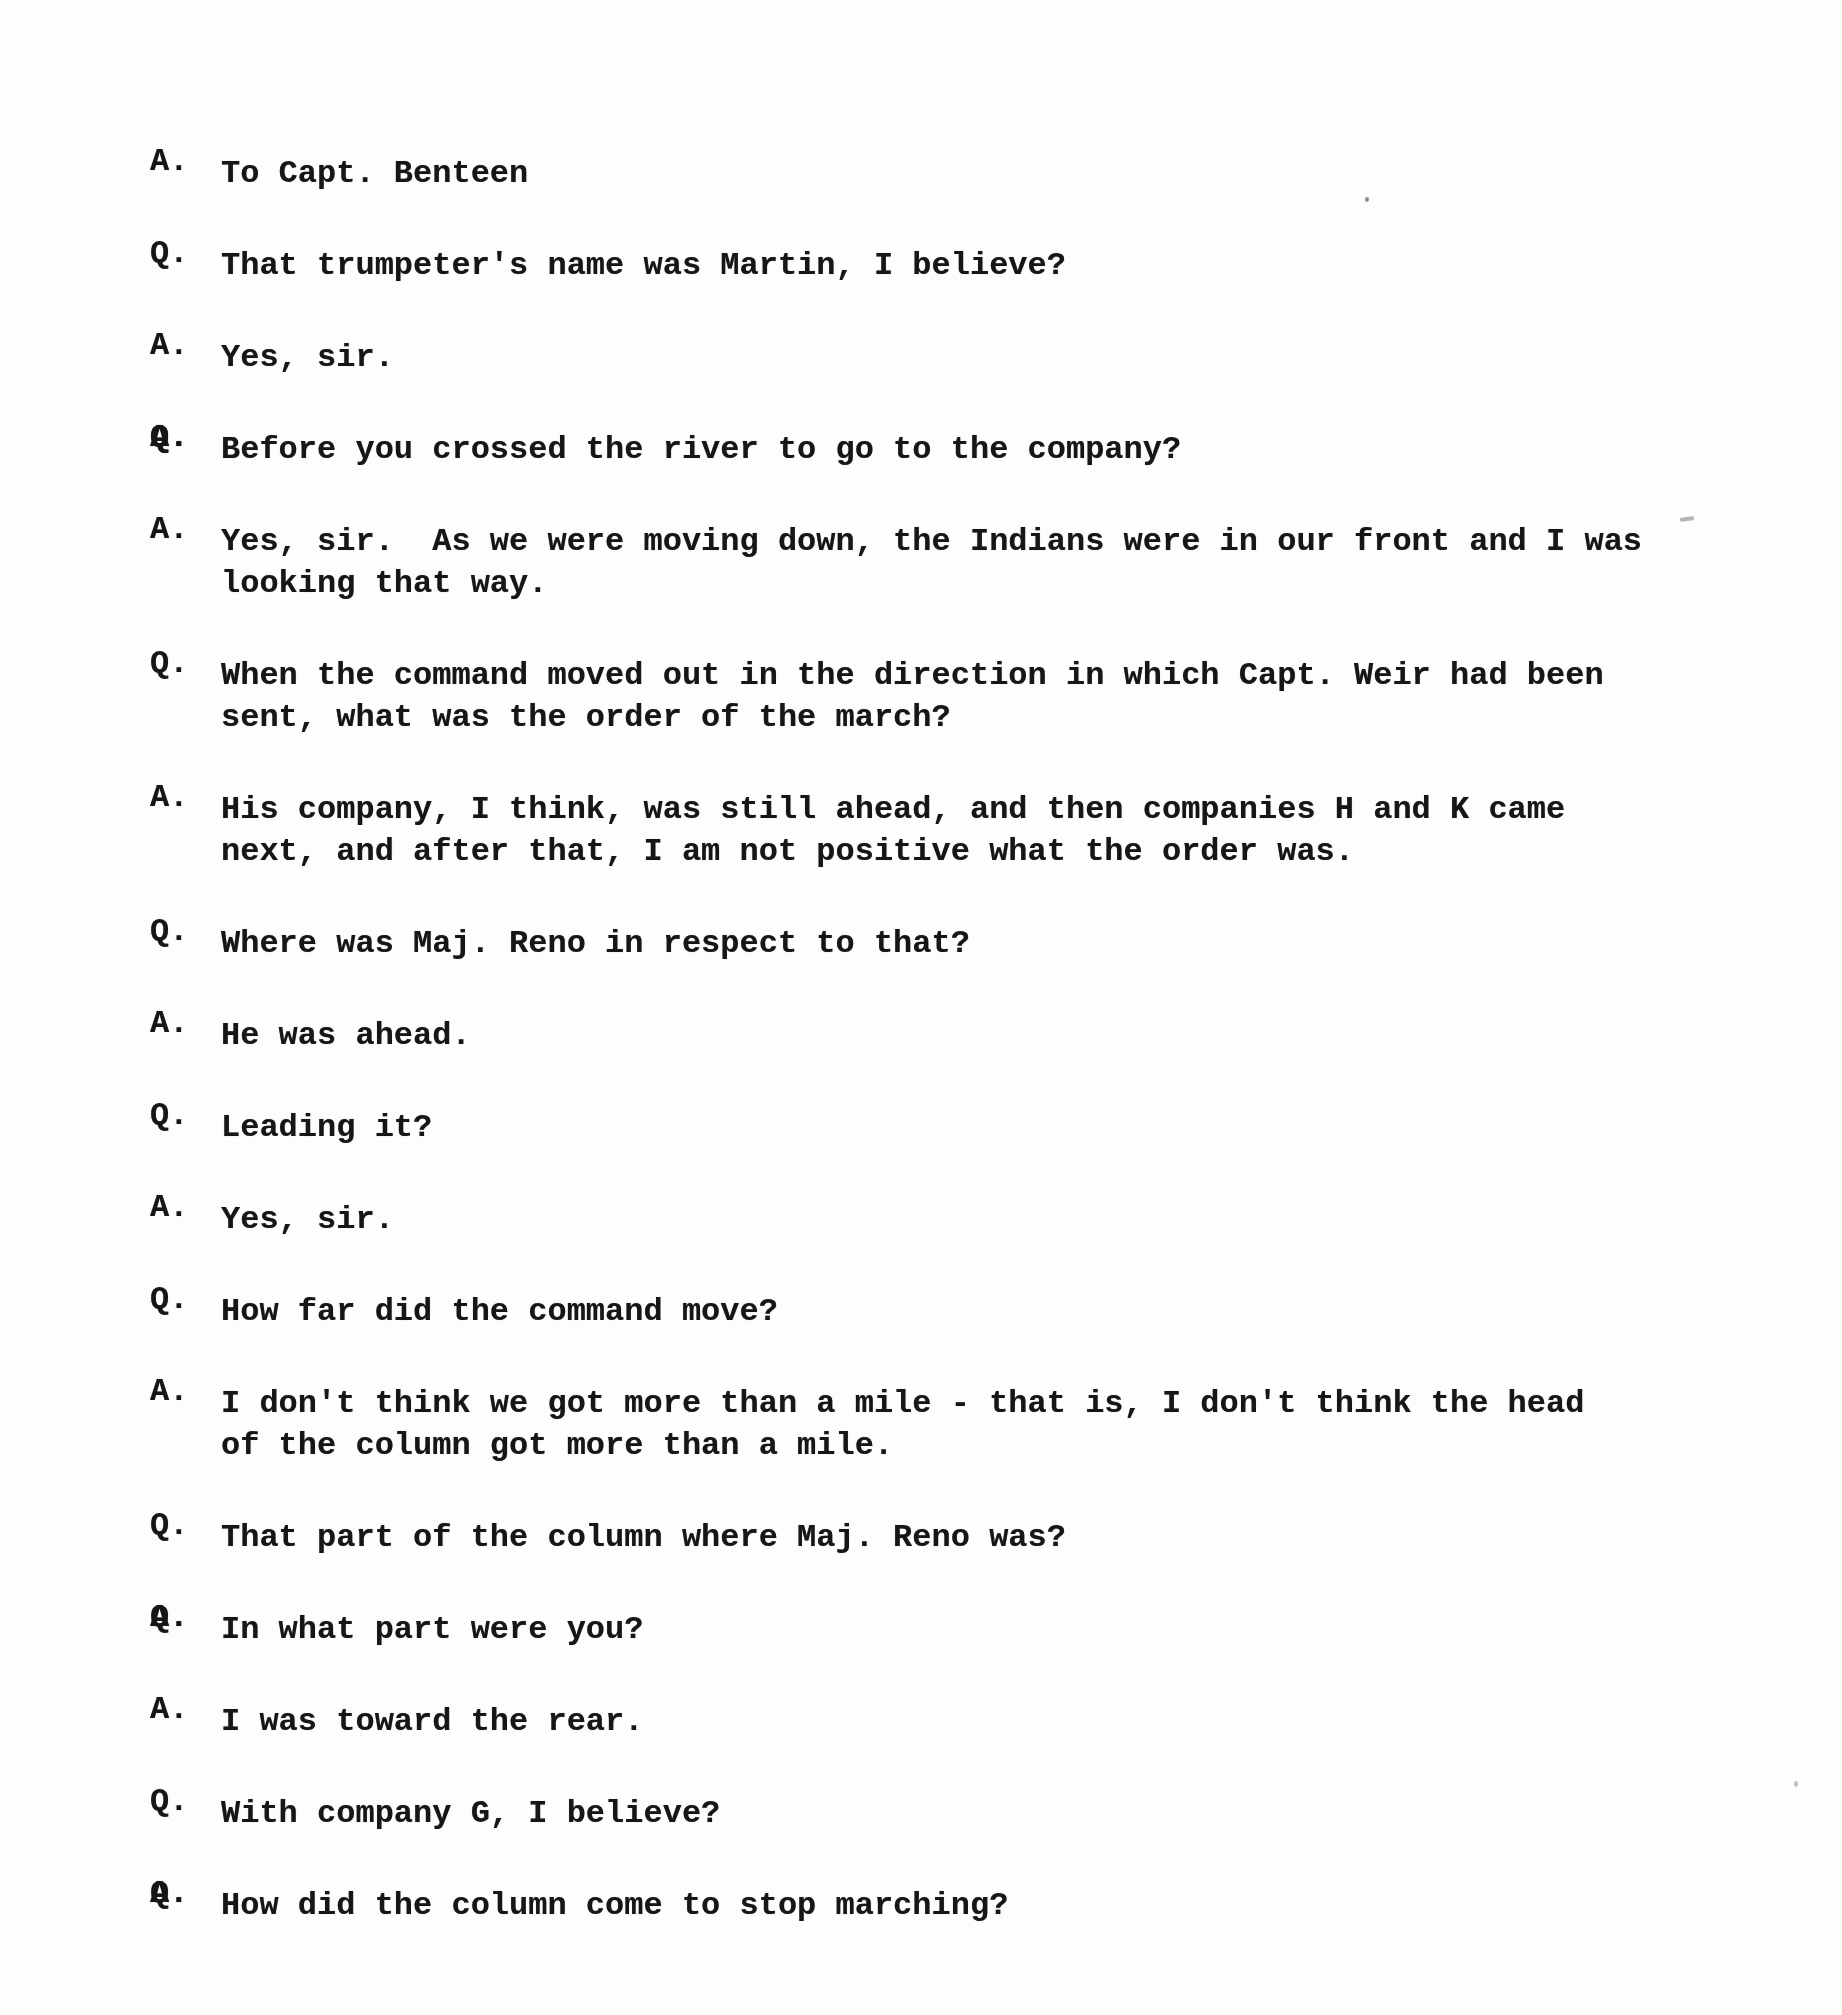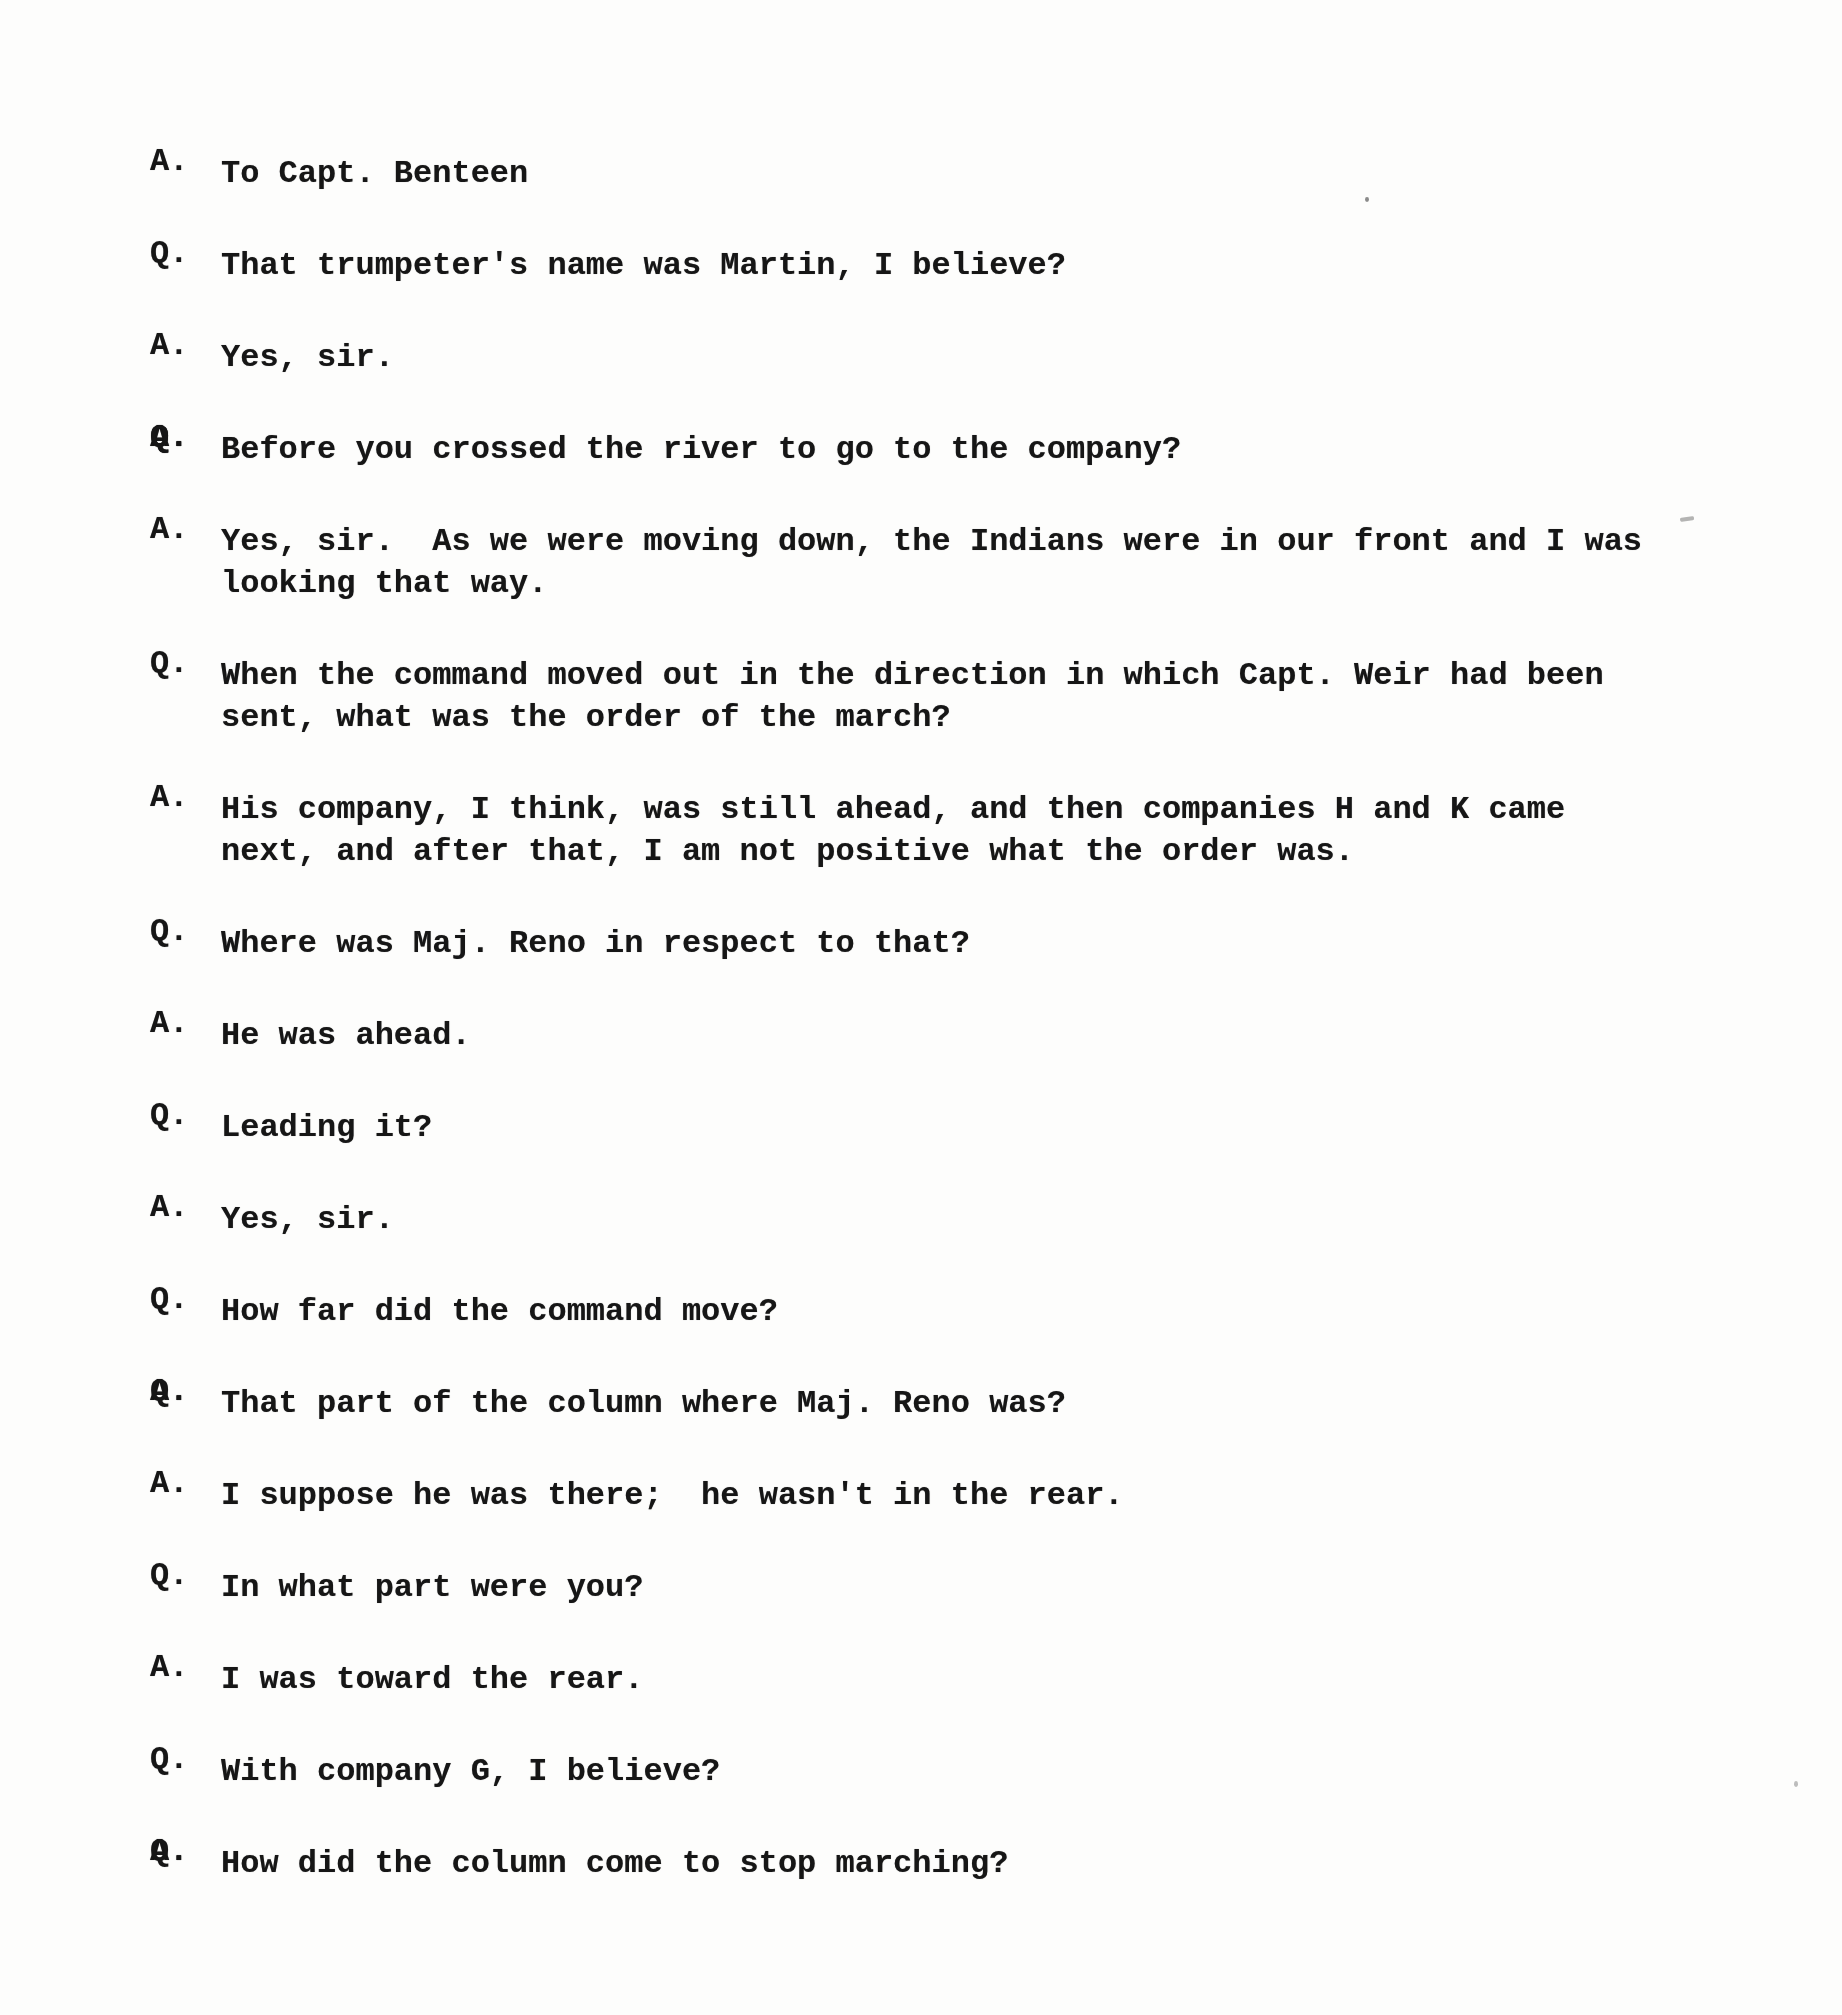--- a/index.html
+++ b/index.html
@@ -75,23 +75,24 @@
 looking that way.</span></div>
       <div class="entry"><span class="prefix">Q.</span><span class="text">When the command moved out in the direction in which Capt. Weir had been
 sent, what was the order of the march?</span></div>
       <div class="entry"><span class="prefix">A.</span><span class="text">His company, I think, was still ahead, and then companies H and K came
 next, and after that, I am not positive what the order was.</span></div>
       <div class="entry"><span class="prefix">Q.</span><span class="text">Where was Maj. Reno in respect to that?</span></div>
       <div class="entry"><span class="prefix">A.</span><span class="text">He was ahead.</span></div>
       <div class="entry"><span class="prefix">Q.</span><span class="text">Leading it?</span></div>
       <div class="entry"><span class="prefix">A.</span><span class="text">Yes, sir.</span></div>
       <div class="entry"><span class="prefix">Q.</span><span class="text">How far did the command move?</span></div>
+      <div class="entry"><span class="prefix">A.</span><span class="text">I don't think we got more than a mile - that is, I don't think the head
+of the column got more than a mile.</span></div>
+      <div class="entry"><span class="prefix">Q.</span><span class="text">That part of the column where Maj. Reno was?</span></div>
       <div class="entry"><span class="prefix">A.</span></div>
-      <div class="entry"><span class="prefix">Q.</span><span class="text">That part of the column where Maj. Reno was?</span></div>
-      <div class="entry"><span class="prefix">A.</span><span class="text">I suppose he was there;  he wasn't in the rear.</span></div>
       <div class="entry"><span class="prefix">Q.</span><span class="text">In what part were you?</span></div>
       <div class="entry"><span class="prefix">A.</span><span class="text">I was toward the rear.</span></div>
       <div class="entry"><span class="prefix">Q.</span><span class="text">With company G, I believe?</span></div>
       <div class="entry"><span class="prefix">A.</span></div>
       <div class="entry"><span class="prefix">Q.</span><span class="text">How did the column come to stop marching?</span></div>
     </div>
 
   <div class="speck s1"></div>
   <div class="speck s2"></div>
   <div class="speck s3"></div>

